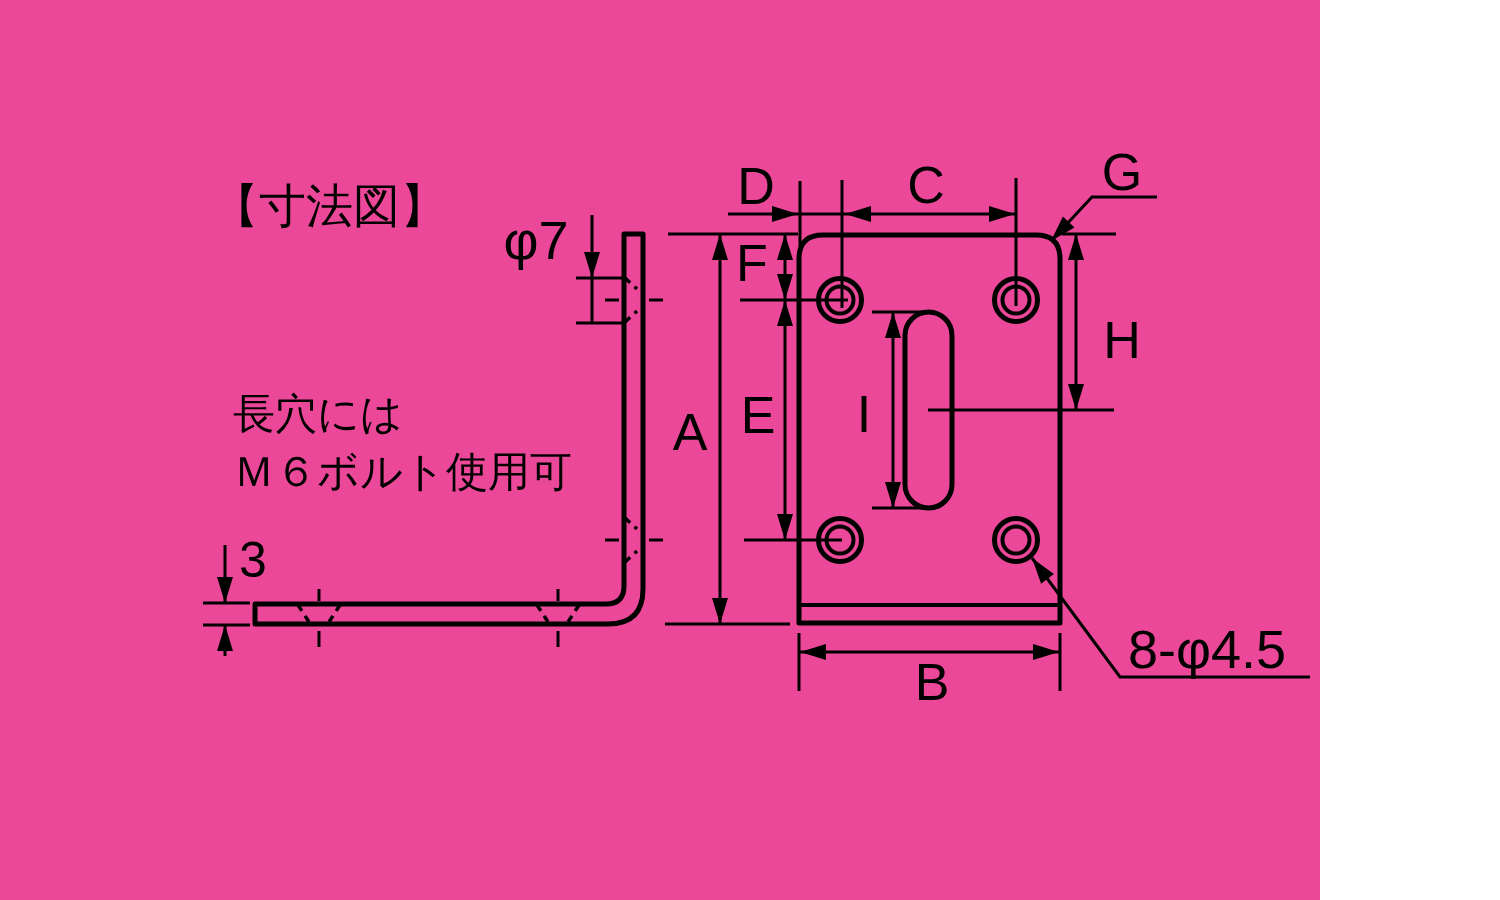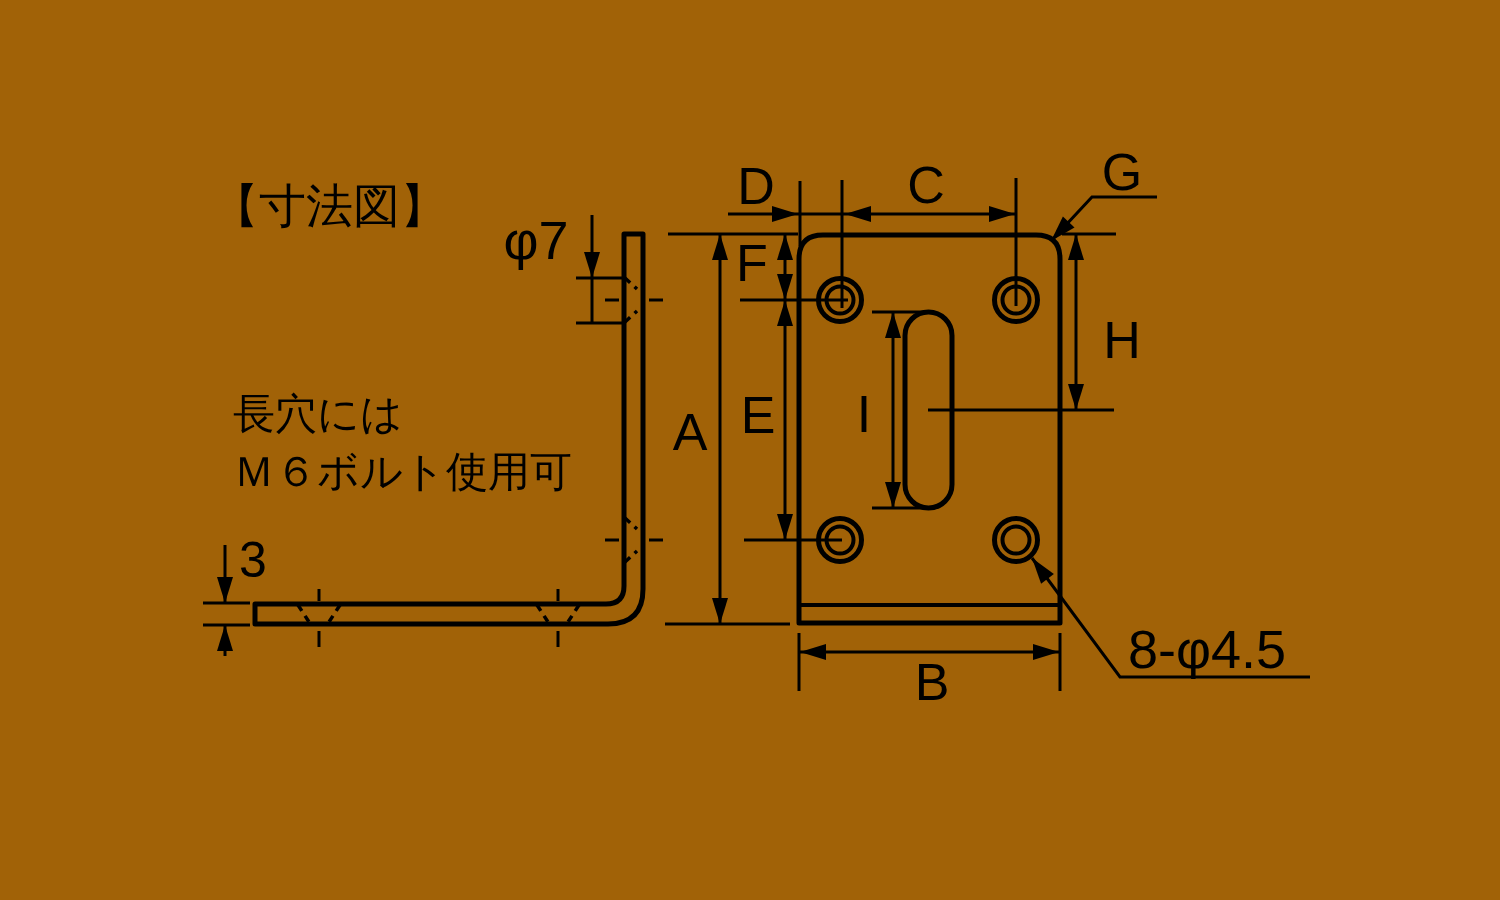--- a/index.html
+++ b/index.html
@@ -1,16 +1,16 @@
 <!DOCTYPE html>
 <html><head>
 <meta charset="utf-8">
 <style>
   html,body{margin:0;padding:0;background:#ffffff;}
-  .stage{width:1500px;height:900px;background:#a16207;position:relative;overflow:hidden;}
+  .stage{width:1320px;height:900px;background:#ec4899;position:relative;overflow:hidden;}
   svg text{
     font-family:"Liberation Sans","DejaVu Sans",sans-serif;
     fill:#000000;
   }
   .outline{fill:none;stroke:#000;stroke-width:5;stroke-linejoin:round;}
   .thick4{fill:none;stroke:#000;stroke-width:4;}
   .dim{fill:none;stroke:#000;stroke-width:3;}
   .dashed{fill:none;stroke:#000;stroke-width:3.5;stroke-dasharray:7 6;}
   .centerdash{fill:none;stroke:#000;stroke-width:3;}
   .arrow{fill:#000;stroke:none;}

